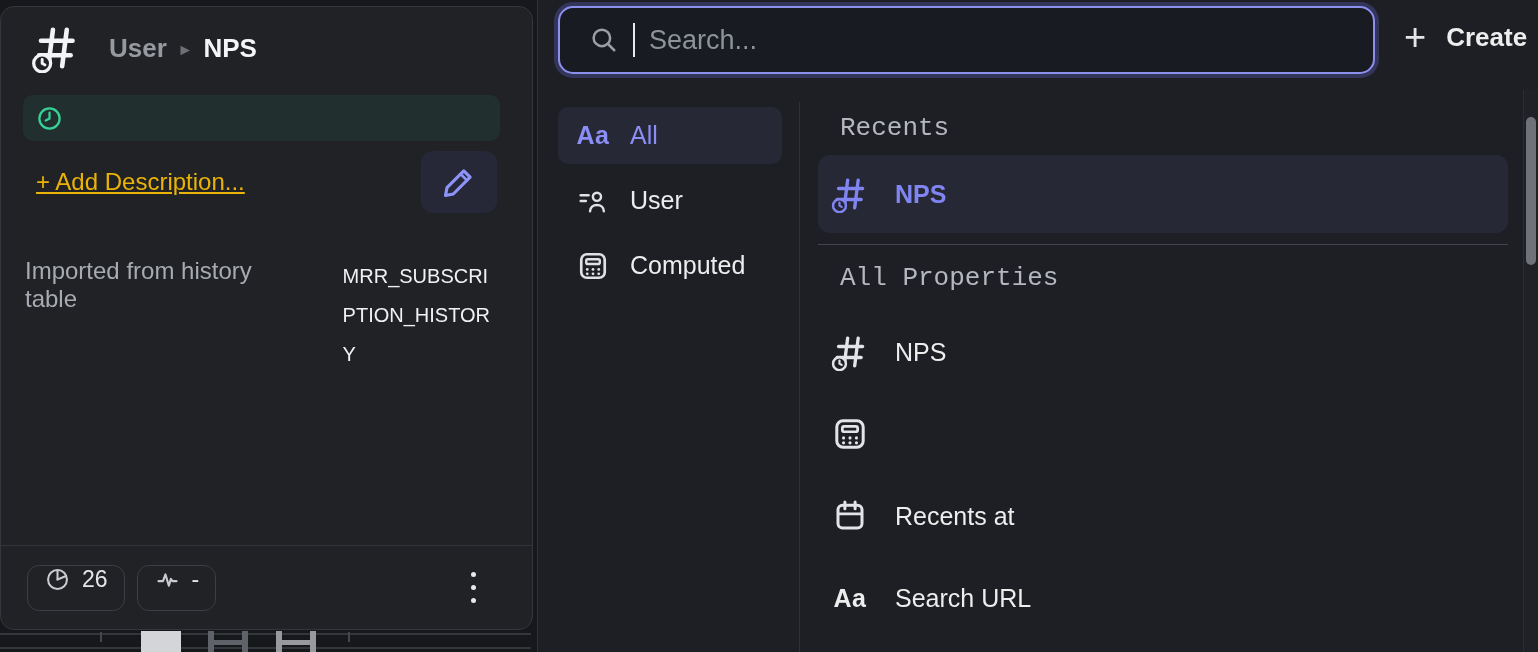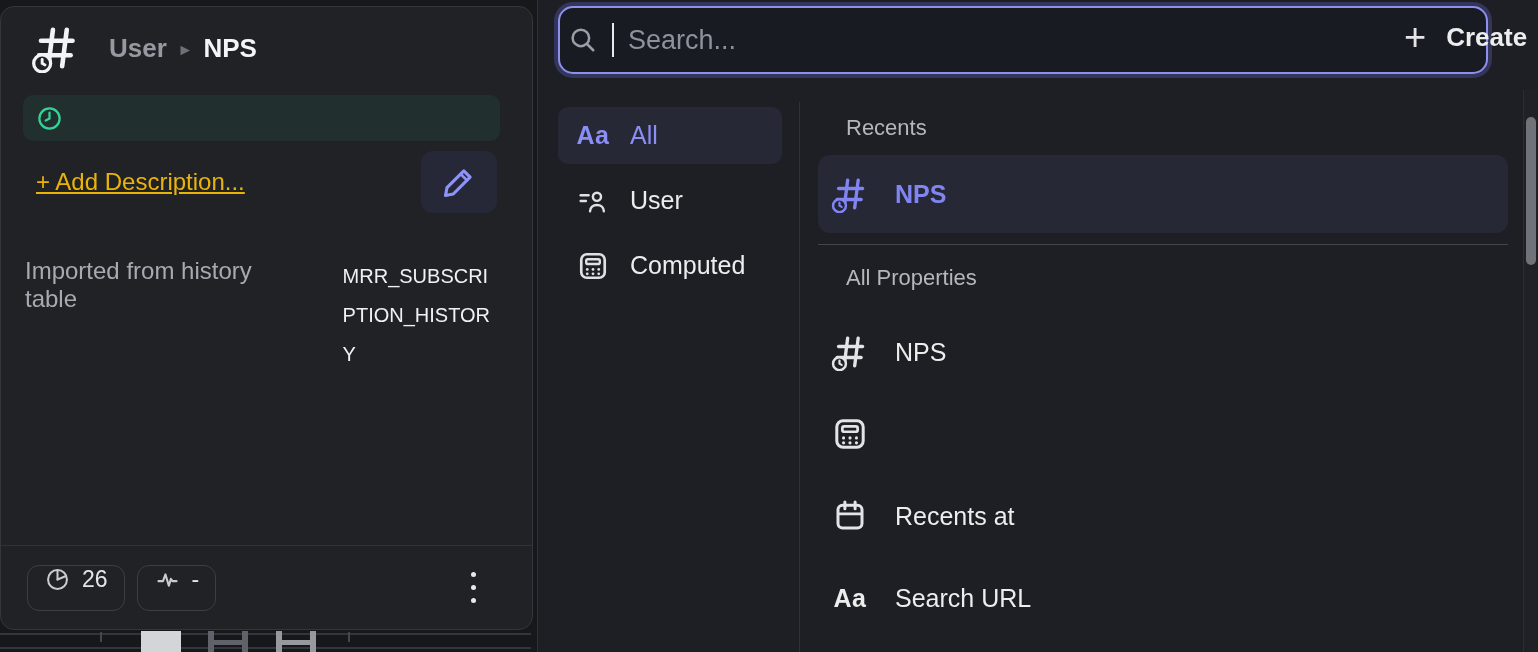--- a/index.html
+++ b/index.html
@@ -53,24 +53,24 @@
   .bg-box.b2::after{ background:#606269; }
   .bg-box.b3 { left:276px; color:#97999e; border-color:#97999e; }
   .bg-box.b3::after{ background:#97999e; }
   .bg-box.b2, .bg-box.b3 { background:transparent; }
 
   .v-divider { position:absolute; left:537px; top:0; width:1px; height:652px; background:#2e3138; z-index:2; }
 
   
   .right-col { position:absolute; left:538px; top:0; right:0; height:652px; background:#1d1f24; }
 
-  .search-box { position:absolute; left:20px; top:6px; width:930px; height:68px;
+  .search-box { position:absolute; left:20px; top:6px; width:817px; height:68px;
                 background:#191b22; border:2px solid #8e90ee; border-radius:15px;
                 box-shadow:0 0 0 4px rgba(110,112,235,0.28);
-                display:flex; align-items:center; padding-left:8px; gap:14px; }
+                display:flex; align-items:center; padding-left:29px; gap:14px; }
   .search-ic { display:flex; color:#9b9ea6; }
   .caret { width:2px; height:34px; background:#e8e9ec; }
   .search-box input { flex:1; background:transparent; border:none; outline:none;
                       color:#e9eaec; font-size:27px; font-family:"Liberation Sans", sans-serif; }
   .search-box input::placeholder { color:#8e929b; }
 
   .create-btn { position:absolute; left:866px; top:18px; display:flex; align-items:center; gap:20px;
                 color:#eceded; font-size:26px; font-weight:600; white-space:nowrap; cursor:pointer; }
   .plus-ic { font-size:38px; font-weight:300; color:#e3e4e6; line-height:38px; }
 
@@ -78,21 +78,21 @@
 
   .filter-col { position:absolute; left:20px; top:107px; width:224px; }
   .filter-item { height:57px; display:flex; align-items:center; gap:19px; padding-left:17px;
                  margin-bottom:8px; border-radius:10px; font-size:25px; color:#eceded; cursor:pointer; }
   .filter-item.active { background:rgba(134,137,245,0.09); color:#8b8ef5; }
   .f-icon { display:flex; color:#dfe1e4; width:36px; justify-content:center; }
   .filter-item.active .f-icon { color:#8b8ef5; }
   .aa-glyph { font-size:25px; font-weight:700; letter-spacing:0.5px; }
 
   .results-col { position:absolute; left:280px; top:95px; right:30px; }
-  .section-heading { color:#b4b7bd; font-size:22px; line-height:26px; margin:20px 0 0 28px; }
+  .section-heading { color:#b4b7bd; font-size:26px; line-height:26px; margin:20px 0 0 22px;font-family:Liberation Mono, monospace; }
   .result-row { display:flex; align-items:center; gap:25px; padding-left:12px; }
   .recent-row { margin-top:14px; height:78px; background:rgba(130,133,245,0.09); border-radius:12px; cursor:pointer; }
   .recent-row .r-label { color:#8185f2; font-weight:700; }
   .recent-row .r-icon { color:#8185f2; }
   .hr { height:1px; background:#42454c; margin-top:11px; }
   .rows { margin-top:20px; }
   .rows .result-row { height:82px; cursor:pointer; }
   .r-icon { display:flex; color:#e2e4e7; width:40px; justify-content:center; }
   .r-label { color:#eceded; font-size:25px; font-weight:500; }
 

